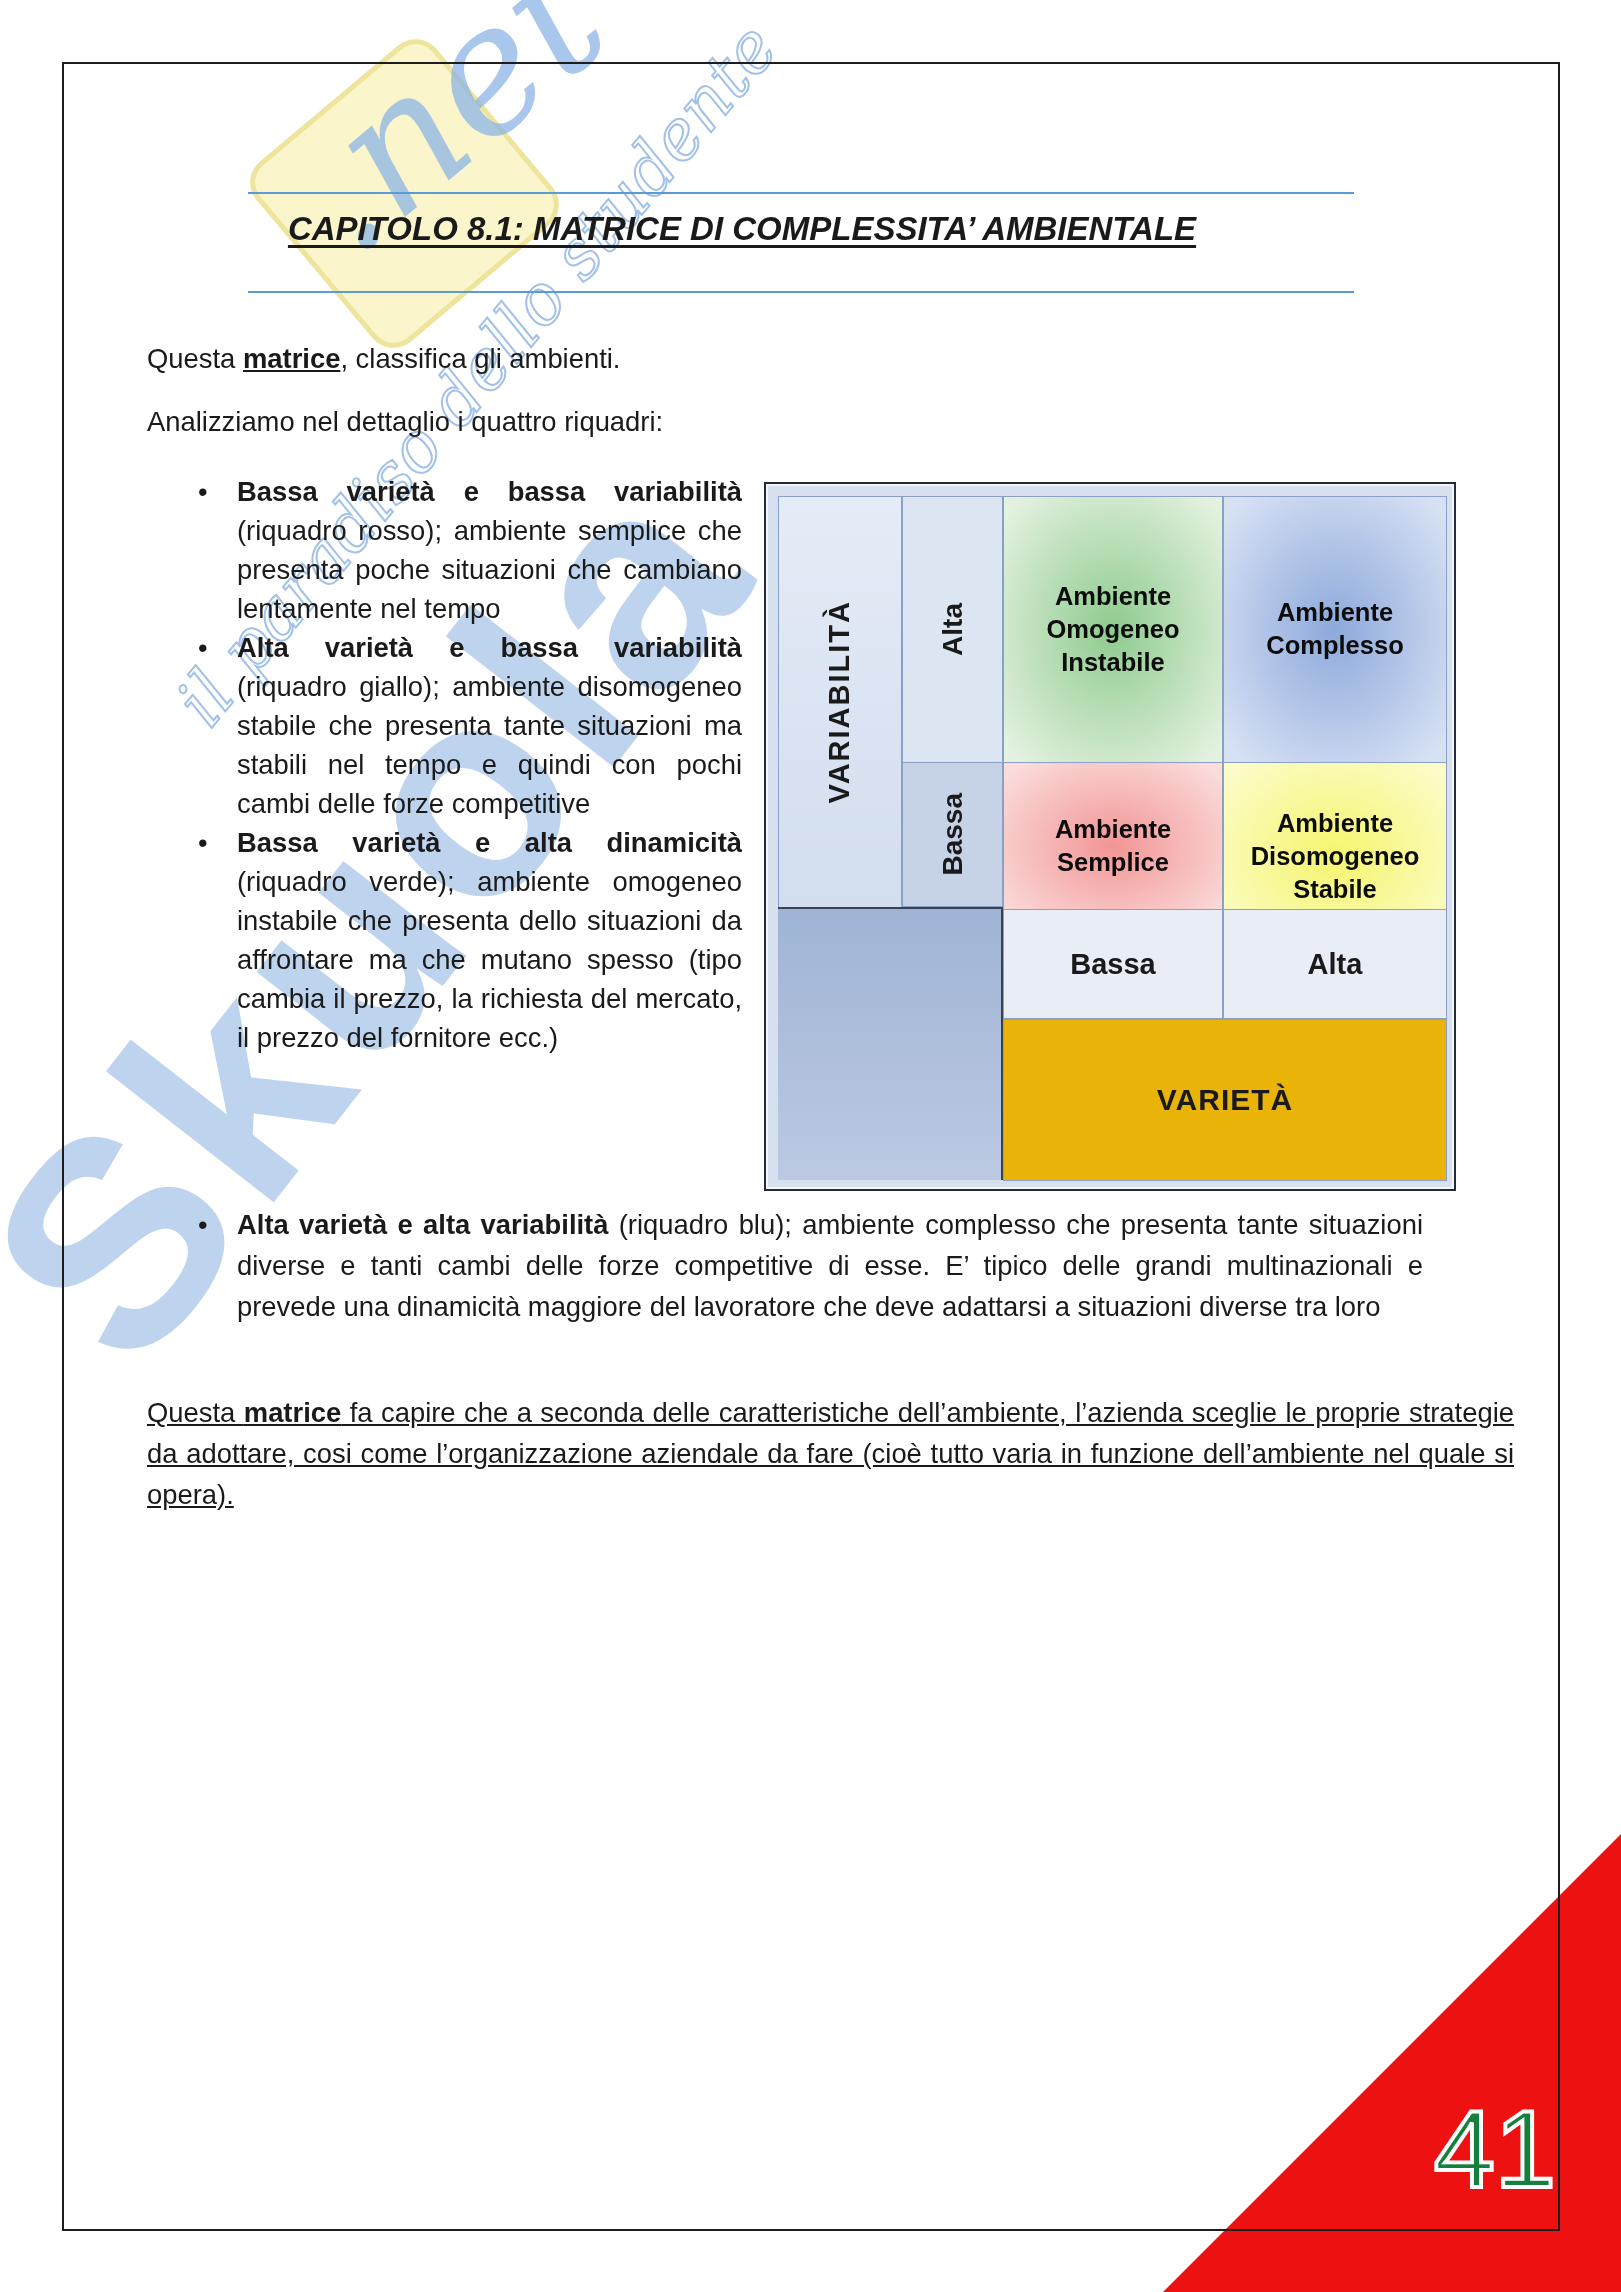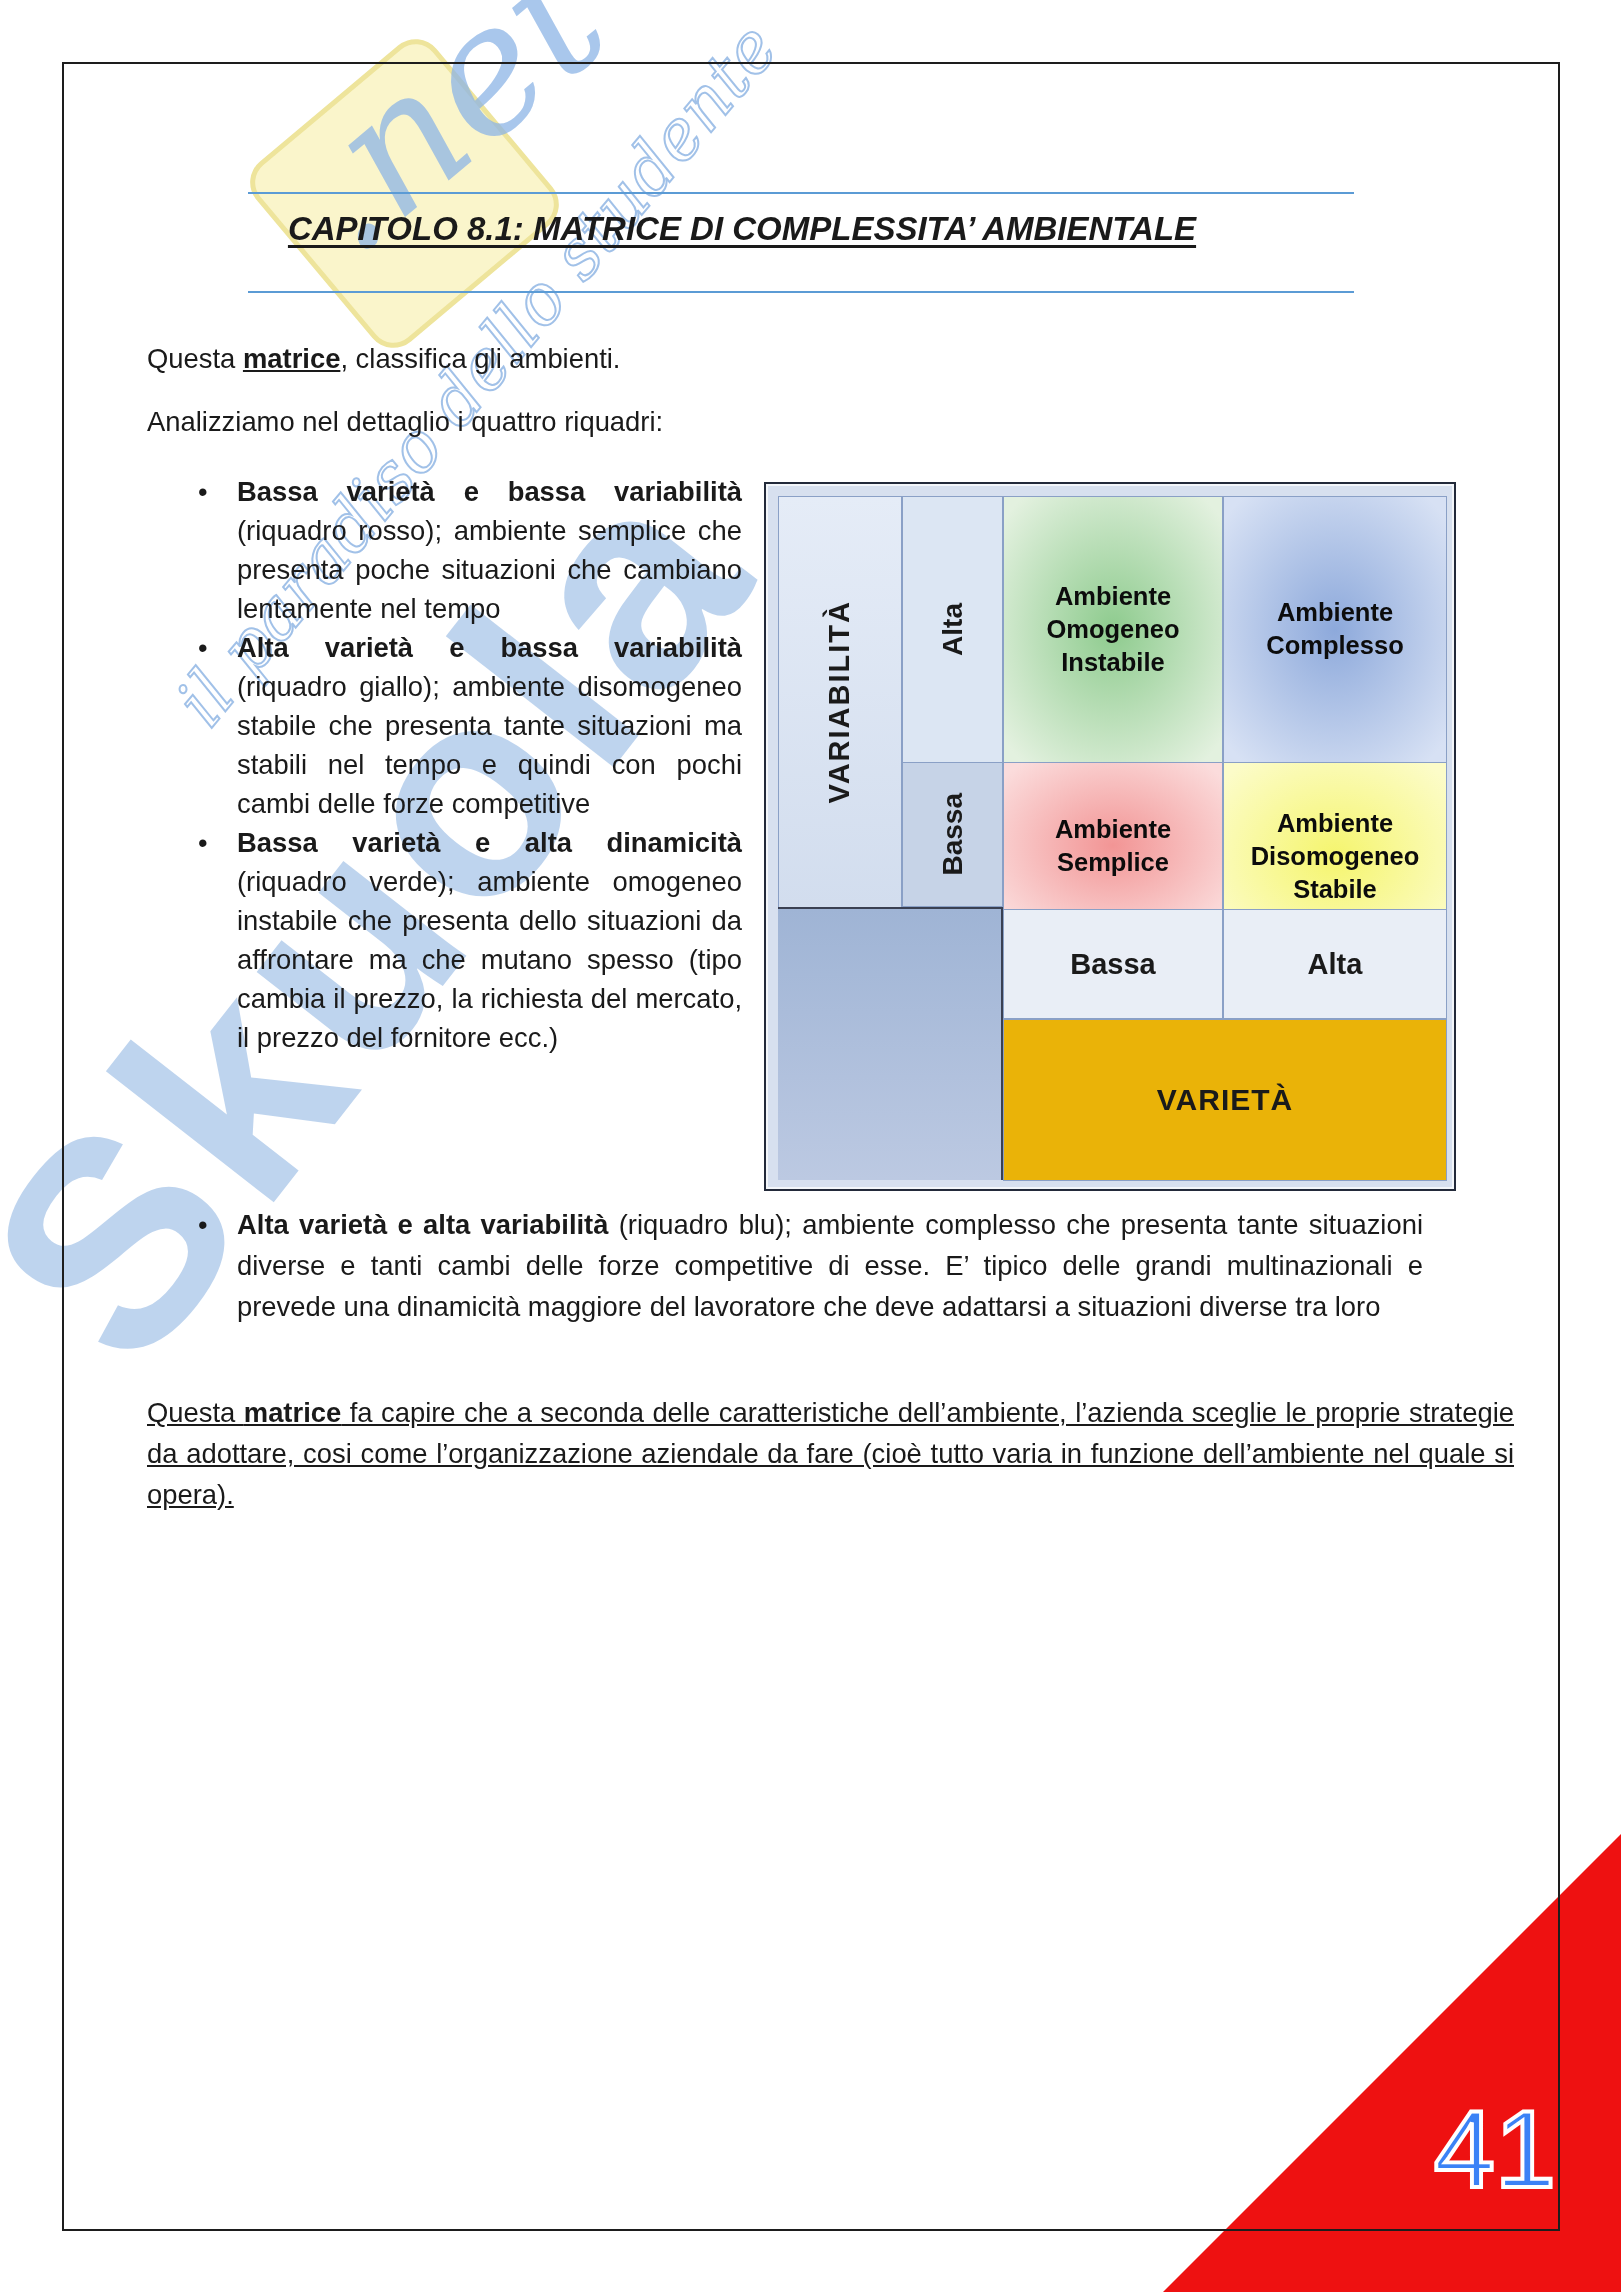--- a/index.html
+++ b/index.html
@@ -71,21 +71,21 @@
 <body>
 
 <div class="page">
 
   <div class="wm wm-diamond"></div>
   <div class="wm wm-skuola">Skuola</div>
   <div class="wm wm-net">.net</div>
   <div class="wm wm-slogan">il paradiso dello studente</div>
 
   <div class="layer corner-triangle" style="background: rgb(238, 17, 17);"></div>
-  <div class="layer page-number" style="color: #3b82f6;">41</div>
+  <div class="layer page-number" style="color: #15803d;">41</div>
 
   <div class="layer frame"></div>
 
   <div class="layer rule" style="left: 248px; top: 192px; width: 1106px; background: rgb(91, 155, 213);"></div>
   <div class="layer title-block">
     <span>CAPITOLO 8.1: MATRICE DI COMPLESSITA’ AMBIENTALE</span>
   </div>
   <div class="layer rule" style="left: 248px; top: 291px; width: 1106px; background: rgb(91, 155, 213);"></div>
 
   <div class="layer para content" style="left:147px;top:338px;width:1372px;">

